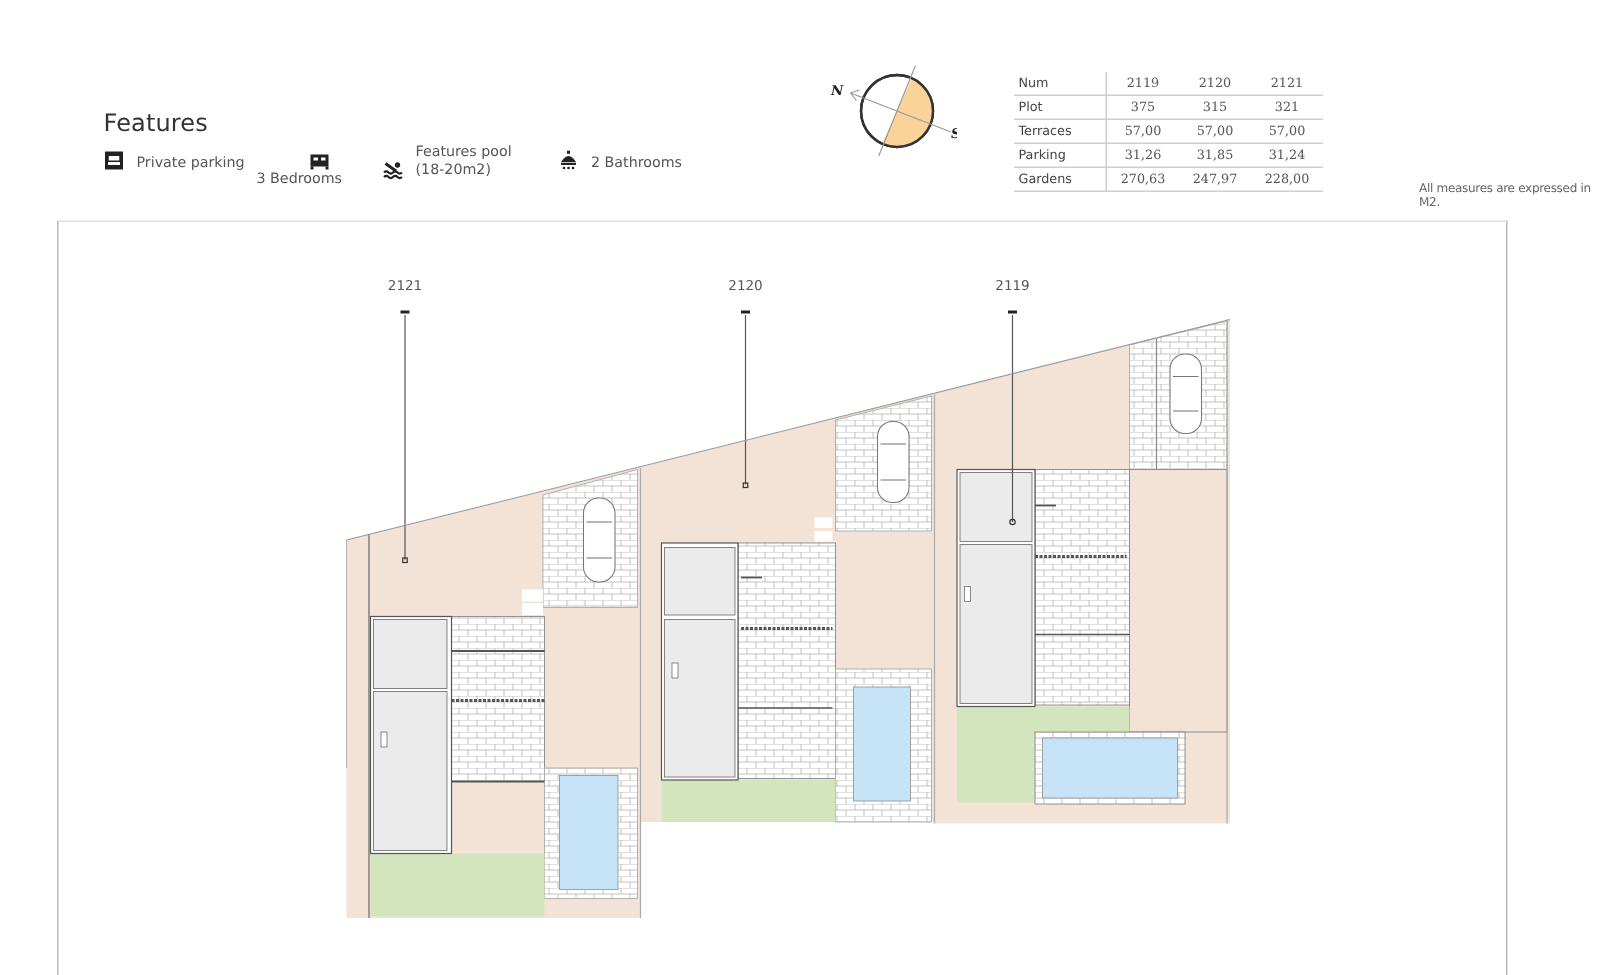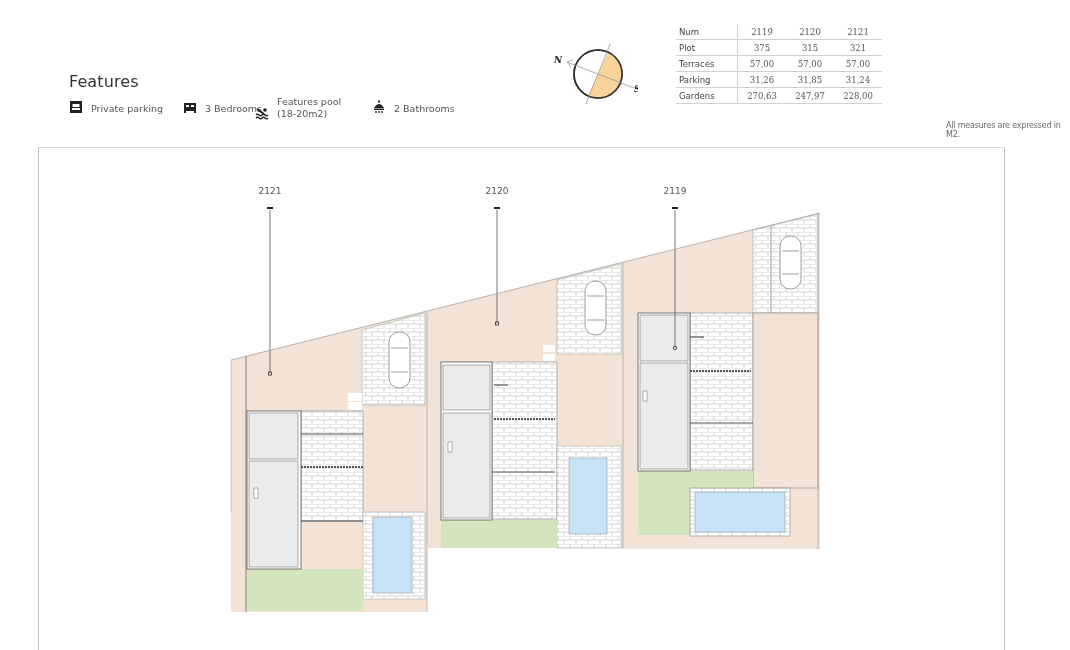--- a/index.html
+++ b/index.html
@@ -2,21 +2,21 @@
 <html><head>
 <meta charset="utf-8">
 <style>
   html,body{margin:0;padding:0;background:#fff;}
   body{width:1070px;height:650px;position:relative;overflow:hidden;font-family:"DejaVu Sans",sans-serif;color:#333;}
   .features-title{position:absolute;left:69px;top:72px;font-size:16px;color:#333;letter-spacing:0.1px;}
   .feature{position:absolute;top:100px;display:flex;align-items:flex-end;font-size:9.5px;color:#555;}
   .feature .ico{width:14px;height:14px;margin-right:8px;display:inline-block;}
   .feature .two{line-height:12px;}
   .compass{position:absolute;left:548px;top:44px;width:90px;height:60px;}
-  table.measures{position:absolute;left:676px;top:24px;border-collapse:collapse;font-family:"DejaVu Serif",serif;font-size:8.5px;color:#555;}
+  table.measures{position:absolute;left:676px;top:48px;border-collapse:collapse;font-family:"DejaVu Serif",serif;font-size:8.5px;color:#555;}
   table.measures td{height:15px;padding:0;border-bottom:1px solid #d0d0d0;text-align:center;}
   table.measures td.label{width:58px;text-align:left;padding-left:3px;border-right:1px solid #d0d0d0;font-family:"DejaVu Sans",sans-serif;font-size:8.5px;color:#444;}
   table.measures td.val{width:48px;}
   .note{position:absolute;left:910px;top:121px;font-size:8px;color:#666;letter-spacing:-0.2px;margin-left:36px;}
   .frame{position:absolute;left:38px;top:147px;width:965px;height:520px;border-left:1px solid #bbb;border-right:1px solid #bbb;border-top:1px solid #ddd;}
   .plan{position:absolute;left:0;top:0;}
   .unit-label{position:absolute;top:186px;font-size:9px;color:#555;width:40px;text-align:center;margin-left:-20px;}
 </style>
 </head>
 <body>
@@ -24,21 +24,21 @@
 <div class="features-title">Features</div>
 
 <div class="feature" style="left:69px;">
   <svg class="ico" viewBox="0 0 14 14">
       <rect x="1" y="1" width="12" height="12" fill="#222"></rect>
       <rect x="3.5" y="4" width="7" height="3" fill="#fff"></rect>
       <rect x="3" y="8" width="8" height="2" fill="#fff"></rect>
     </svg>
   <span>Private parking</span>
 </div>
-<div class="feature" style="left:183px;">
+<div class="feature" style="left:171px;flex-direction:column;">
   <svg class="ico" viewBox="0 0 14 14">
       <rect x="1" y="3" width="12" height="8" fill="#222"></rect>
       <rect x="3" y="5" width="3" height="2" fill="#fff"></rect>
       <rect x="8" y="5" width="3" height="2" fill="#fff"></rect>
       <rect x="1" y="11" width="2" height="2" fill="#222"></rect>
       <rect x="11" y="11" width="2" height="2" fill="#222"></rect>
     </svg>
   <span>3 Bedrooms</span>
 </div>
 <div class="feature" style="left:255px;top:96px;">

